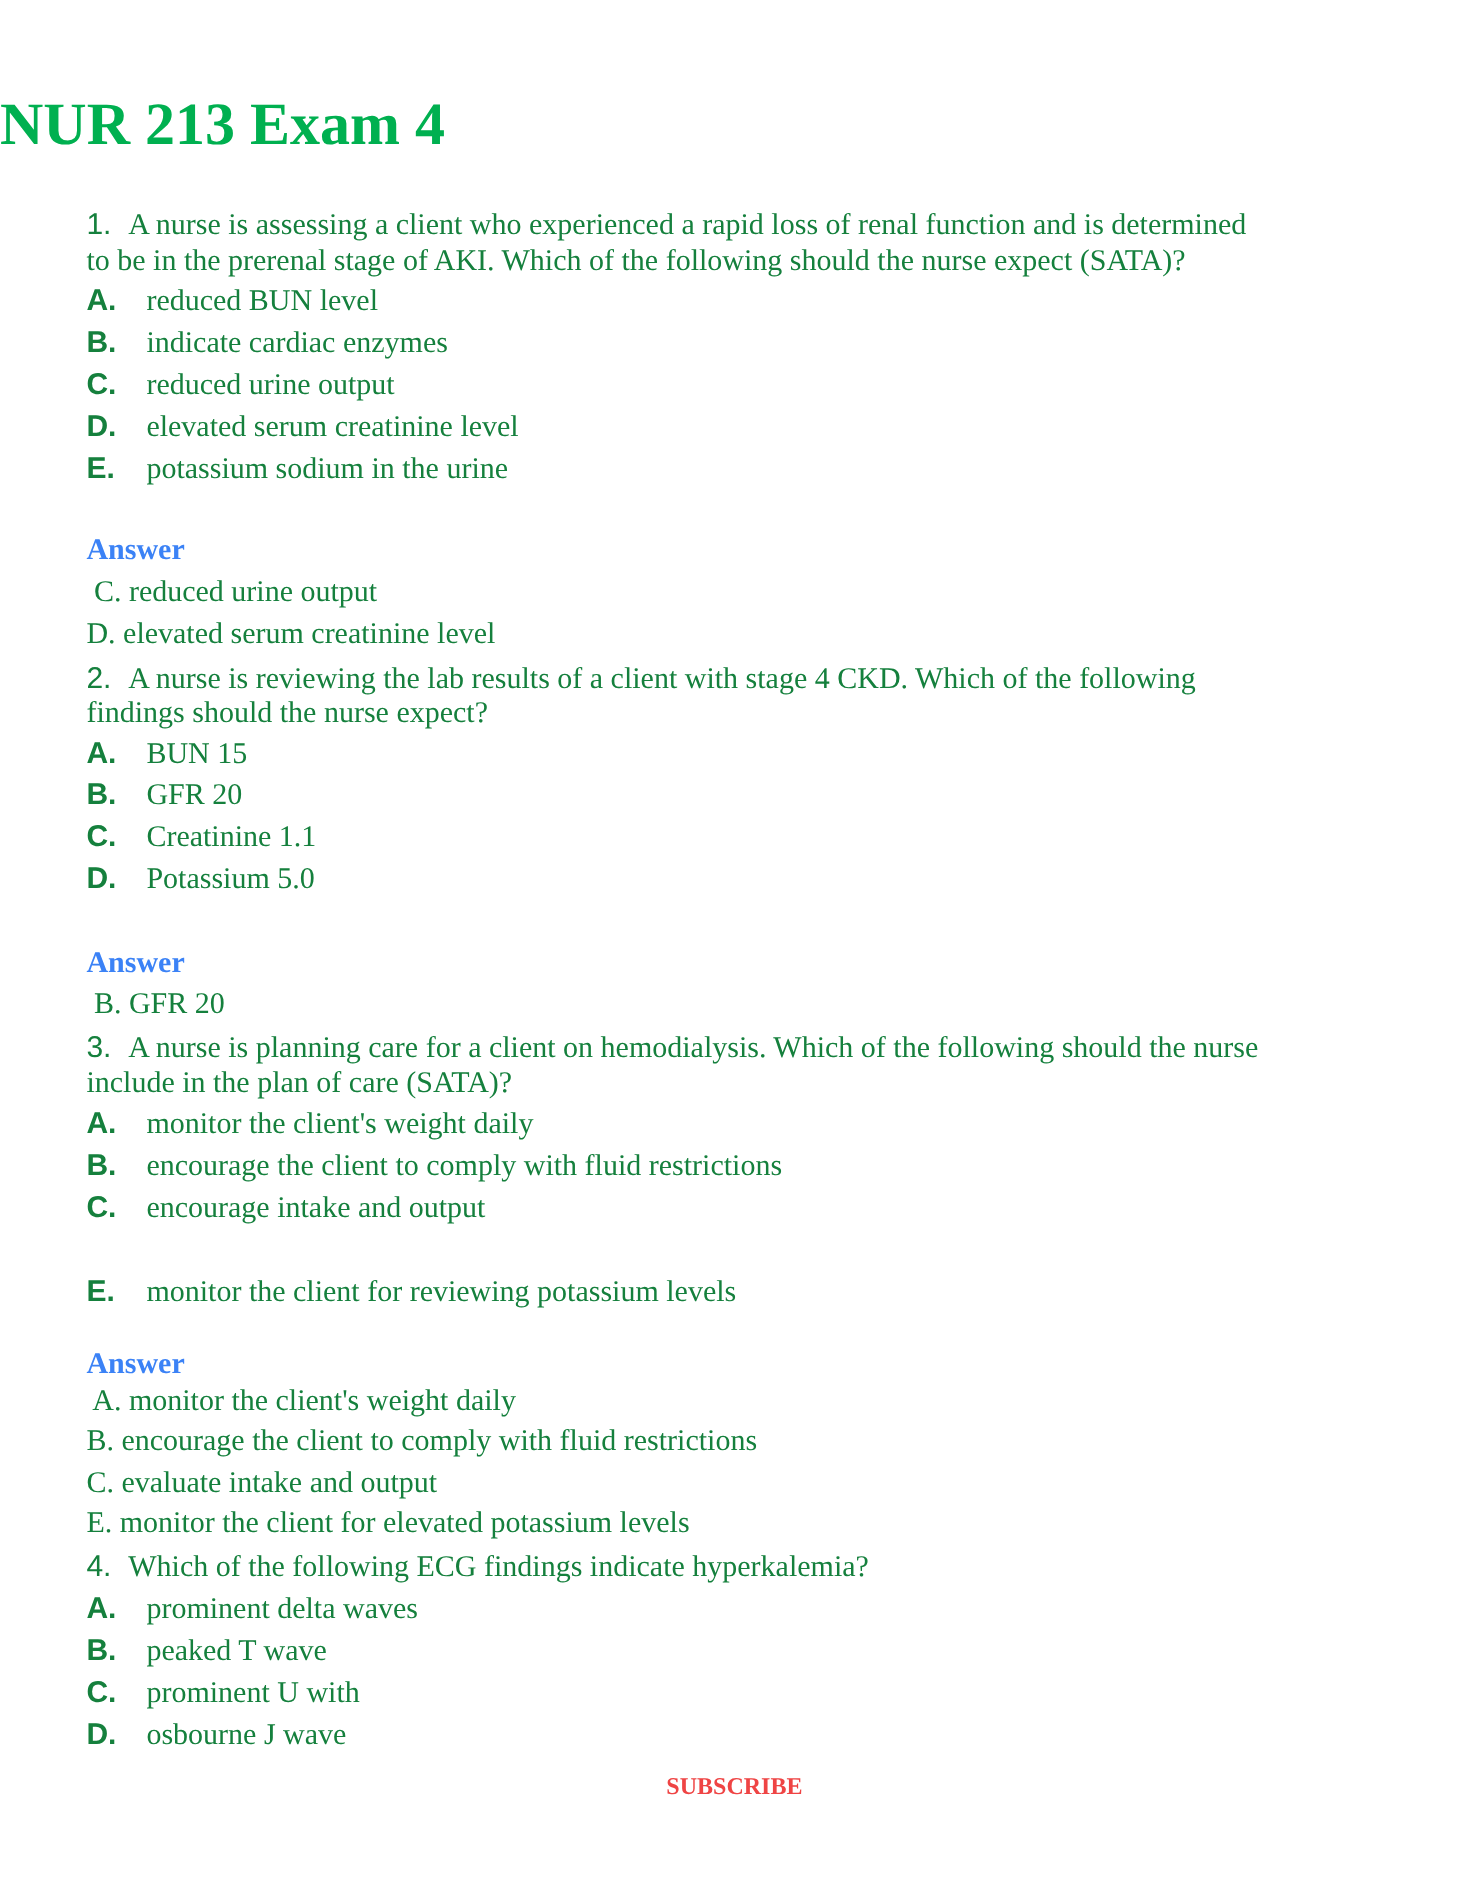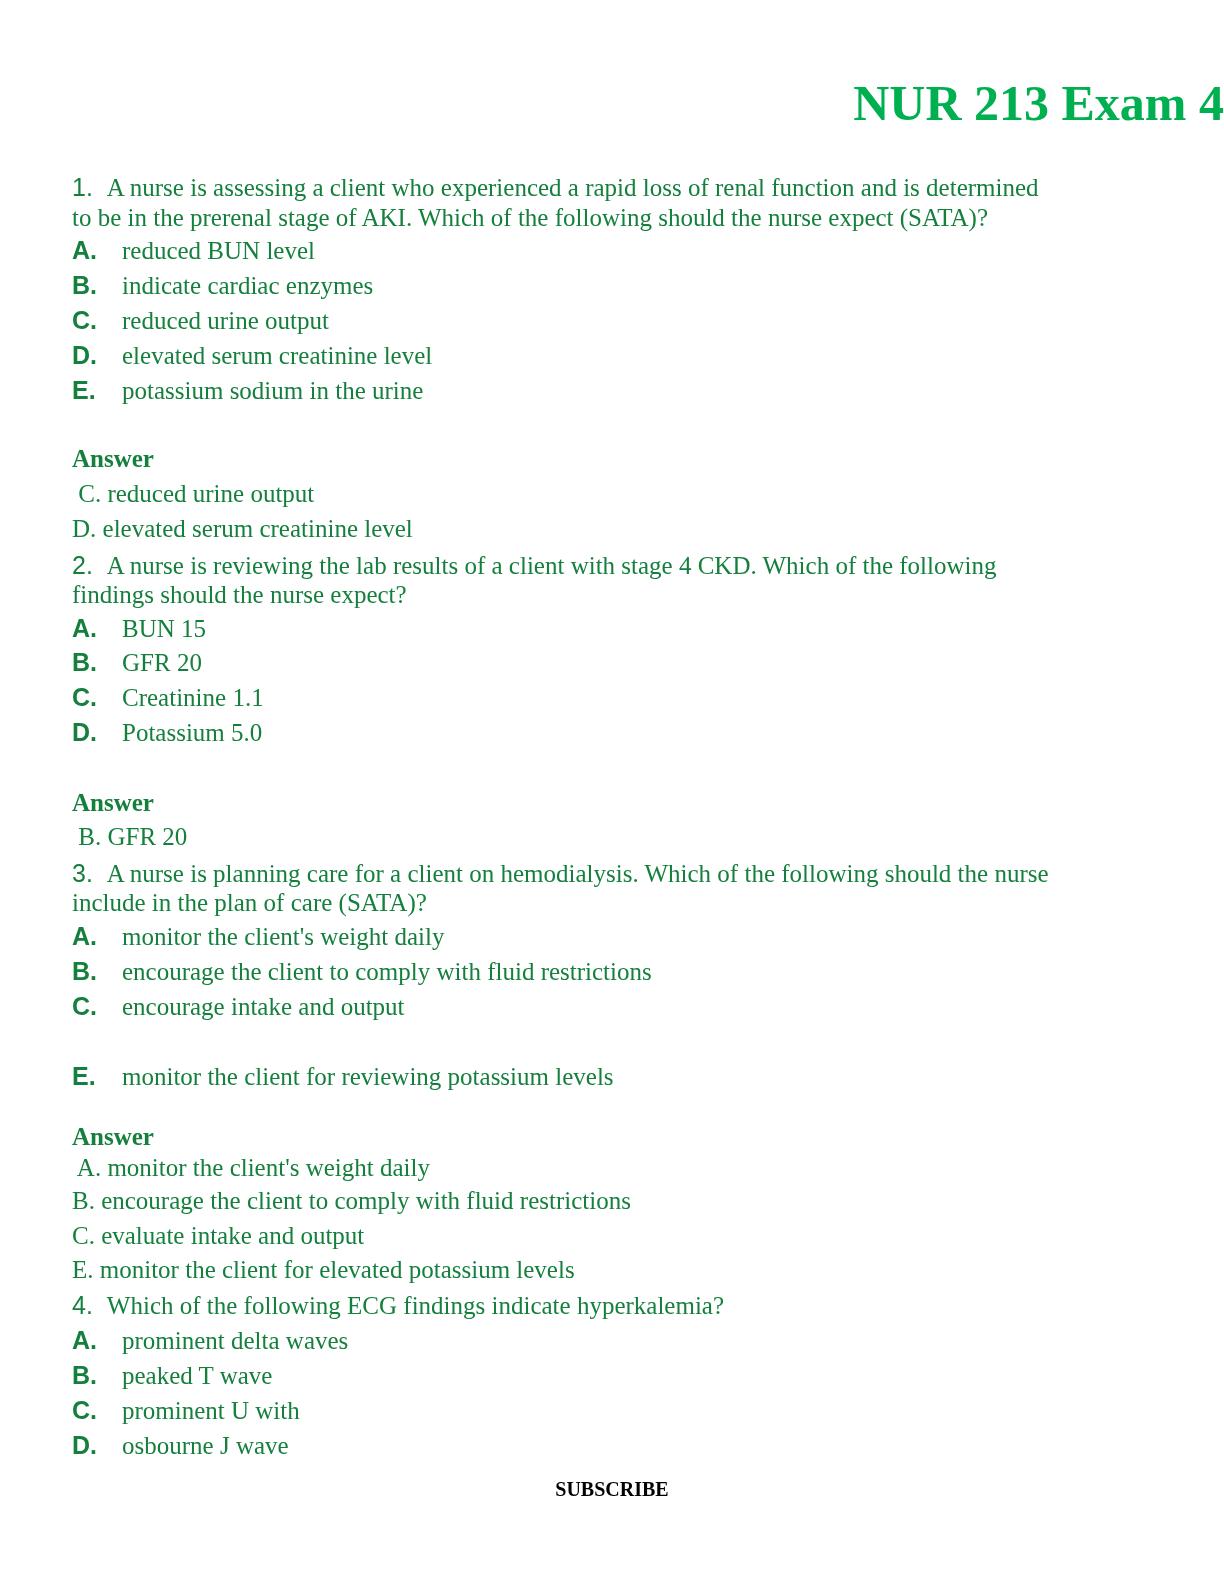--- a/index.html
+++ b/index.html
@@ -1,32 +1,32 @@
 <!DOCTYPE html>
 <html><head>
 <meta charset="utf-8">
 <style>
   html, body { margin: 0; padding: 0; background: #ffffff; }
   body { width: 1224px; height: 1584px; position: relative; overflow: hidden; }
   .page { position: absolute; left: 0; top: 0; width: 1224px; height: 1584px; }
   .title {
     position: absolute; left: 0; width: 1224px; top: 72px;
-    text-align: right; font-family: "Liberation Serif", serif; font-weight: bold;
+    text-align: left; font-family: "Liberation Serif", serif; font-weight: bold;
     font-size: 50px; color: #00b050; line-height: 62px;
   }
   .line {
     position: absolute; left: 72px; font-family: "Liberation Serif", serif;
     font-size: 25px; color: #15803d; line-height: 30px; white-space: nowrap;
   }
   .qnum { font-family: "Liberation Sans", sans-serif; font-size: 25px; margin-right: 14px; }
   .opt-letter { font-family: "Liberation Sans", sans-serif; font-weight: bold; font-size: 25px; display: inline-block; width: 50px; }
-  .answer-label { color: #15803d; font-weight: bold; }
+  .answer-label { color: #3b82f6; font-weight: bold; }
   .subscribe {
     position: absolute; left: 0; width: 1224px; top: 1478px; text-align: center;
-    font-family: "Liberation Serif", serif; font-weight: bold; font-size: 20px; color: #000000;
+    font-family: "Liberation Serif", serif; font-weight: bold; font-size: 20px; color: #ef4444;
     text-decoration: none;
   }
 </style>
 </head>
 <body>
 
 <div class="page">
   <div class="title">NUR 213 Exam 4</div>
 
   <div class="line" style="top:172px"><span class="qnum">1.</span><span>A nurse is assessing a client who experienced a rapid loss of renal function and is determined</span></div>

